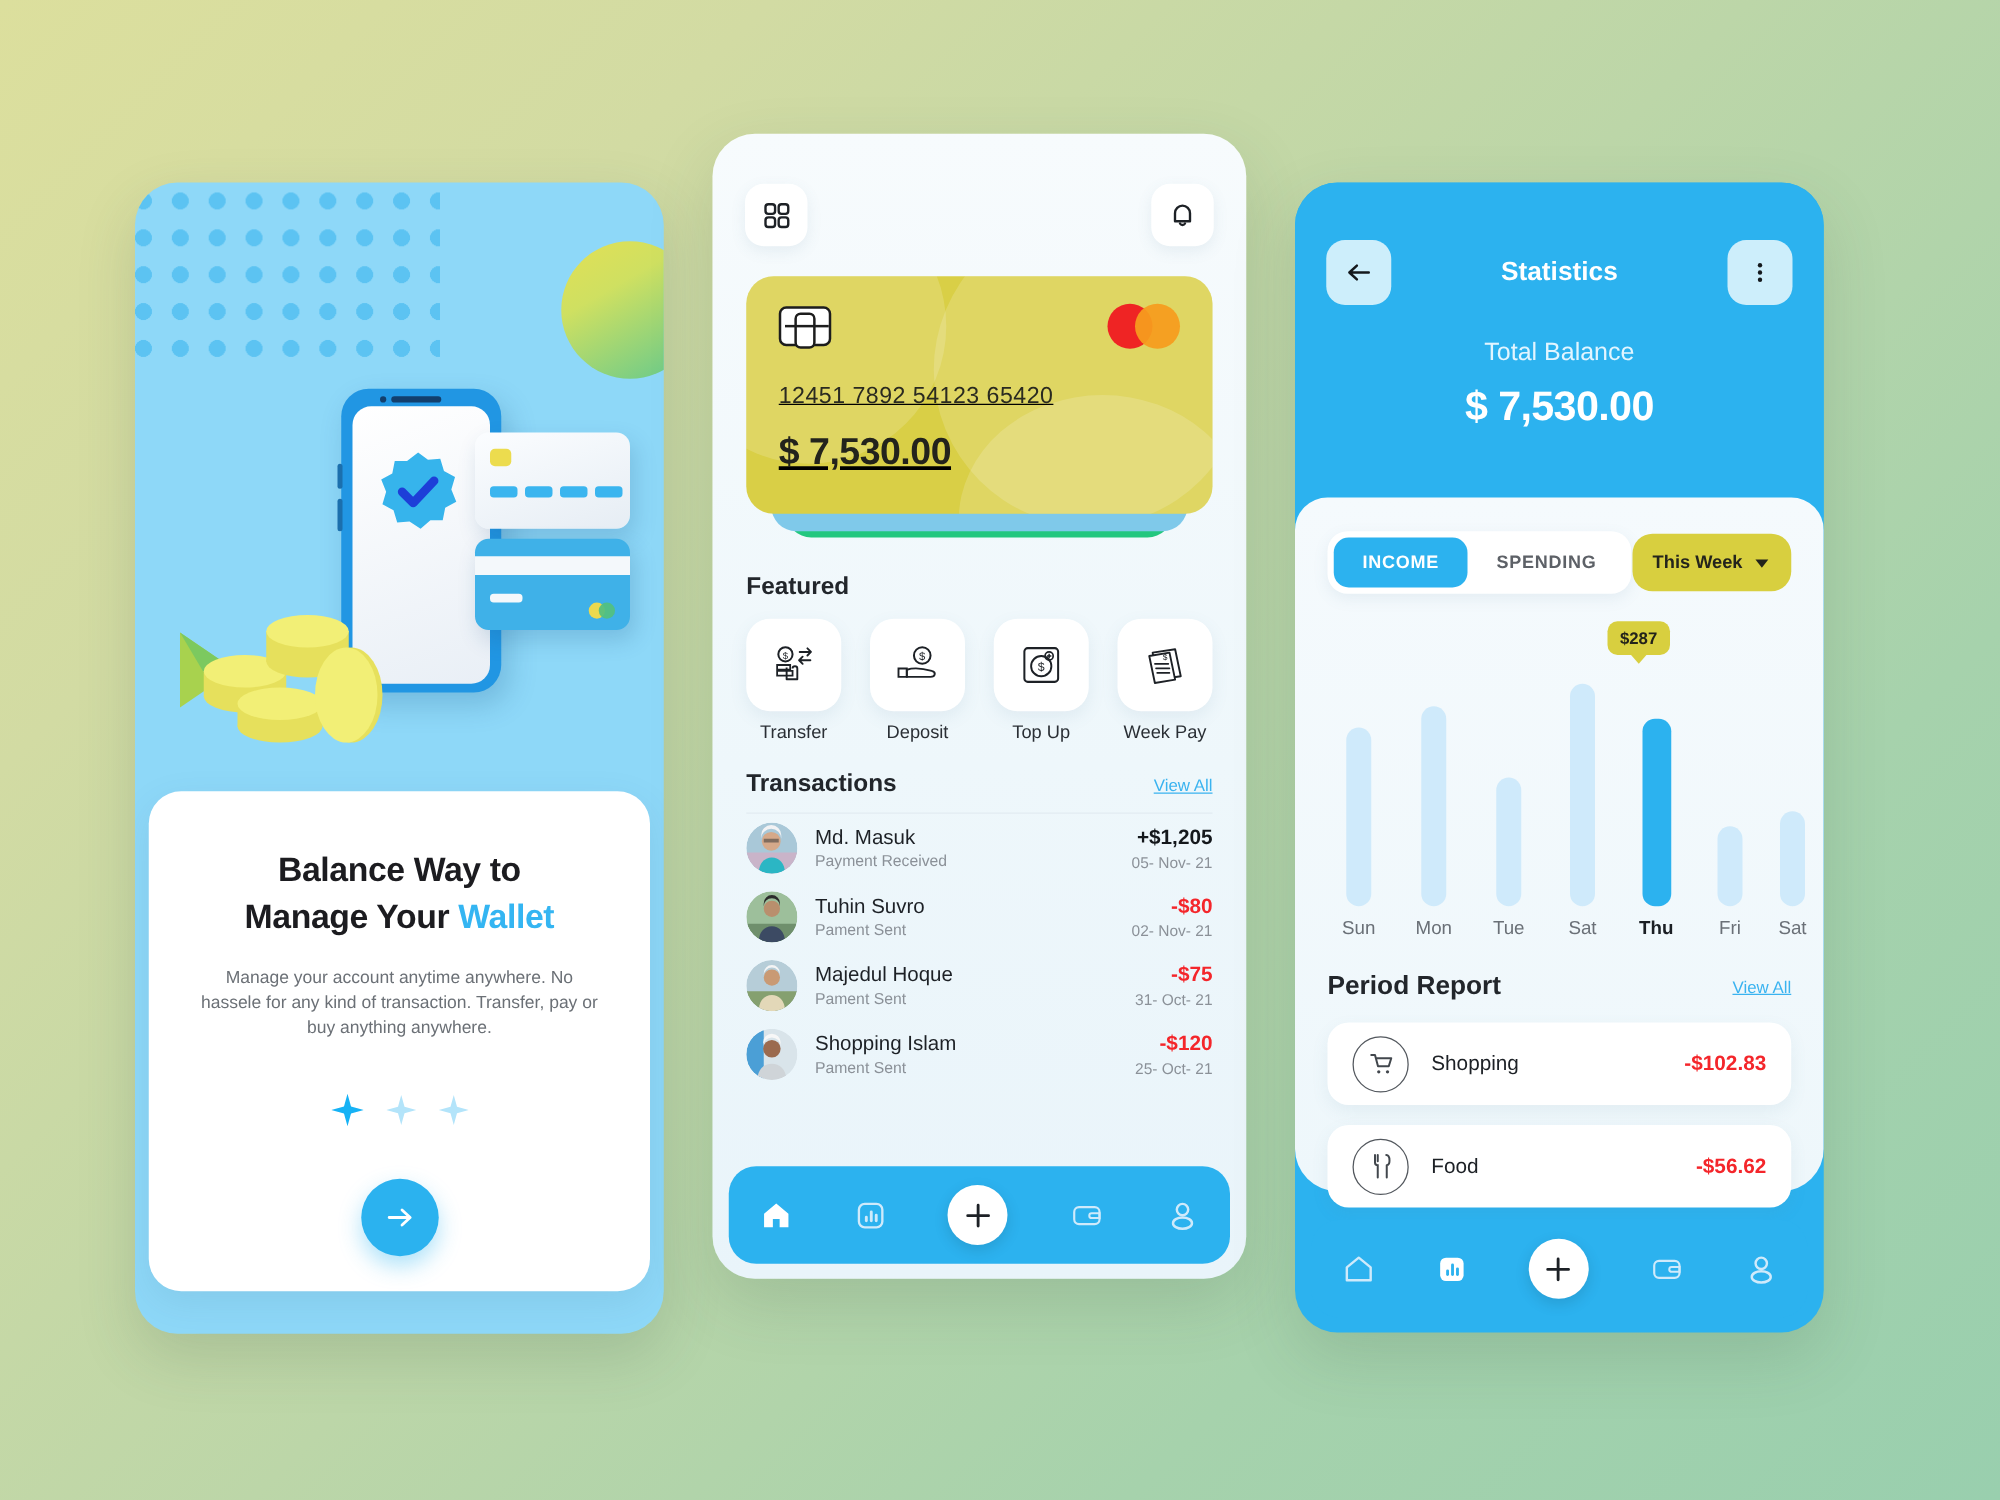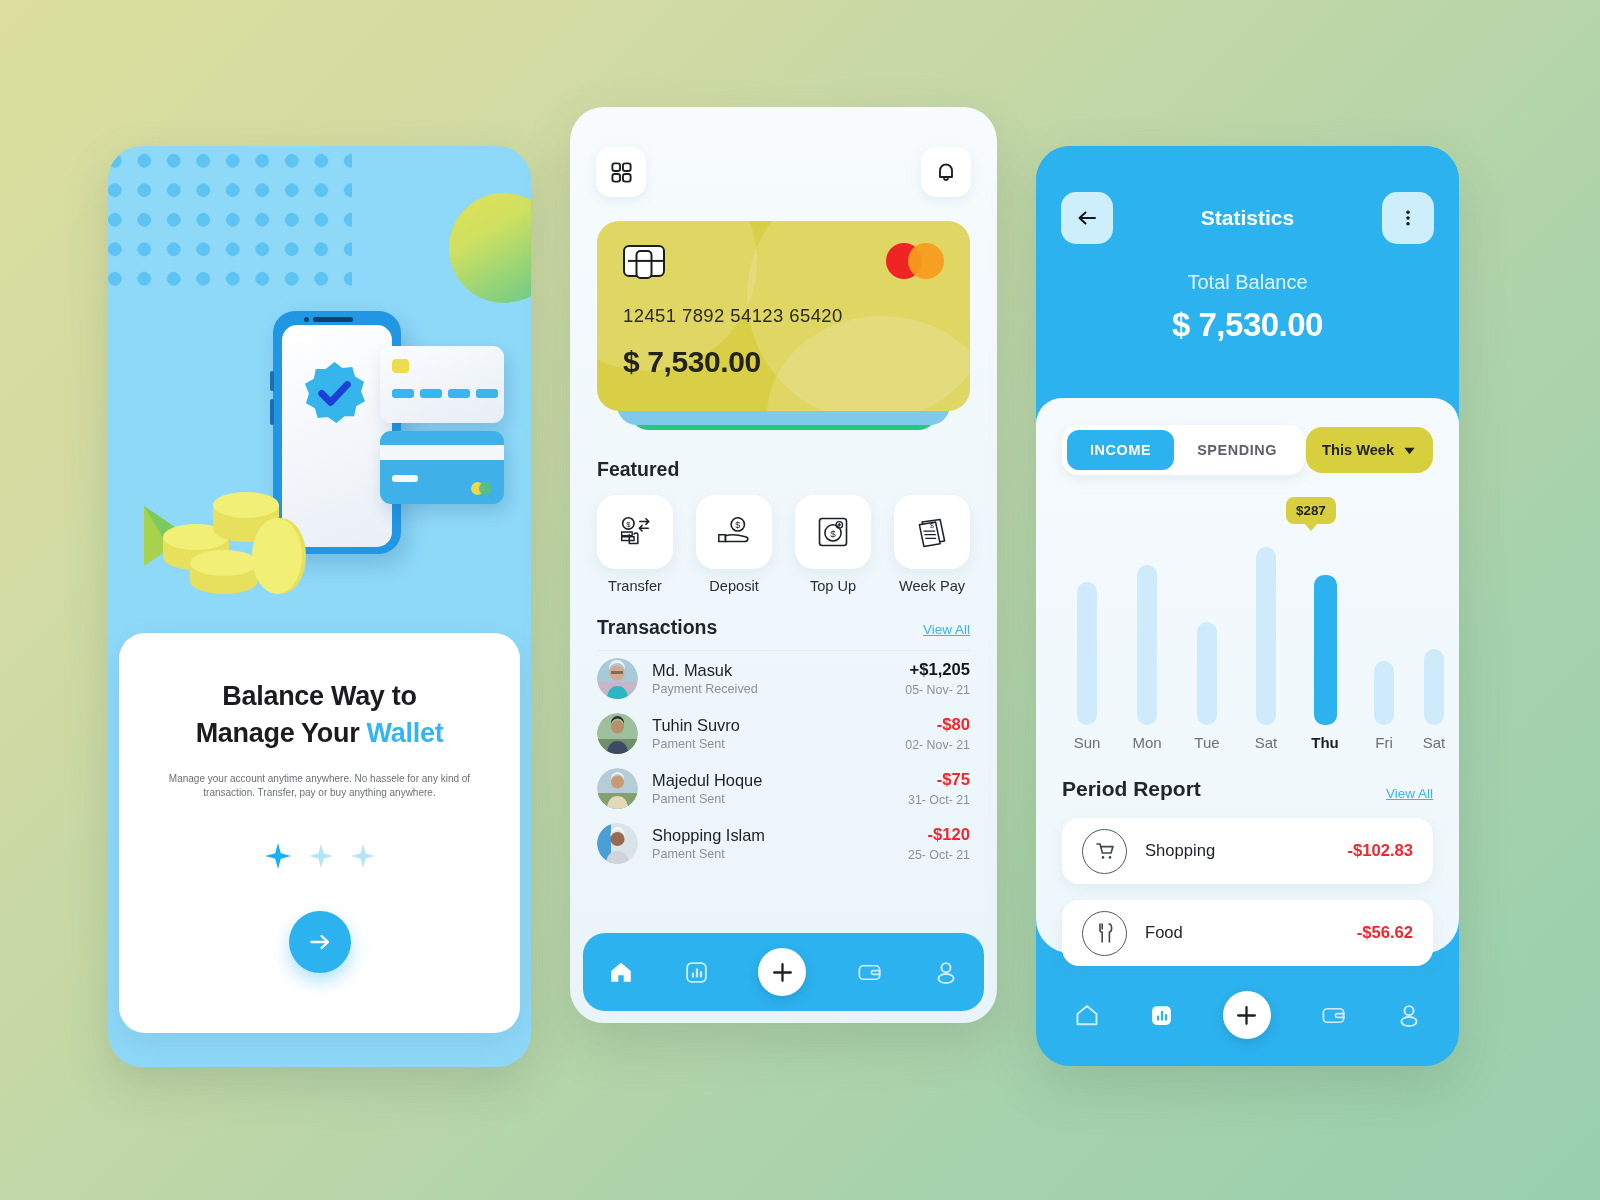--- a/index.html
+++ b/index.html
@@ -49,21 +49,21 @@
   .card3d-b .mini { position:absolute; left:12px; top:44px; width:26px;height:7px;background:#f4f8fb;border-radius:3px;}
   .card3d-b .mc1 { position:absolute; right:20px; bottom:9px; width:13px;height:13px;border-radius:50%;background:#ecd94e;}
   .card3d-b .mc2 { position:absolute; right:12px; bottom:9px; width:13px;height:13px;border-radius:50%;background:#53c07e;opacity:.92;}
 
   .card1-white {
     position:absolute; left:11px; top:487px; width:401px; height:400px;
     background:#fff; border-radius:26px; box-shadow:0 10px 30px rgba(50,90,120,.10);
   }
   .h1a { font-size:27px; font-weight:bold; color:#1c1c20; text-align:center; letter-spacing:-.3px;}
   .h1a .accent { color:#34b5f2; }
-  .p1 { font-size:10px; line-height:1.42; color:#6b7076; text-align:center; }
+  .p1 { font-size:14px; line-height:1.42; color:#6b7076; text-align:center; }
   .sparkrow { display:flex; justify-content:center; gap:18px; align-items:center; }
   .arrowbtn { width:62px;height:62px;border-radius:50%;background:#2bb2ef;
      display:flex;align-items:center;justify-content:center;
      box-shadow:0 8px 18px rgba(43,178,239,.38); }
 
   
   #screen2 {
     left:570px; top:107px; width:427px; height:916px;
     background:linear-gradient(180deg,#f7fbfd 0%,#eef7fb 55%,#e9f4fa 100%);
     box-shadow:0 20px 50px rgba(60,90,70,.17);
@@ -259,21 +259,21 @@
   </div>
 
   <div style="padding:24px 27px 0;">
     <div class="stackwrap">
       <div class="stk green"></div>
       <div class="stk blue"></div>
       <div class="ycard">
         <div class="blob" style="left:-60px;top:-70px;width:220px;height:220px;"></div>
         <div class="blob" style="left:150px;top:-50px;width:250px;height:250px;"></div>
         <div class="blob" style="left:170px;top:95px;width:230px;height:200px;"></div>
-        <div style="position:relative;padding:22px 26px;">
+        <div style="position:relative;padding:22px 26px;text-decoration:underline;">
           <div style="display:flex;justify-content:space-between;align-items:center;">
             <div class="chipico"></div>
             <div class="mc">
                 <i class="r"></i>
                 <i class="o"></i>
               </div>
           </div>
           <div class="cardnum" style="margin-top:26px">12451 7892 54123 65420</div>
           <div class="cardamt" style="margin-top:18px">$ 7,530.00</div>
         </div>
@@ -534,21 +534,21 @@
         <div class="daylbl" style="left:63px">Mon</div>
         <div class="daylbl" style="left:123px">Tue</div>
         <div class="daylbl" style="left:182px">Sat</div>
         <div class="daylbl on" style="left:241px">Thu</div>
         <div class="daylbl" style="left:300px">Fri</div>
         <div class="daylbl" style="left:350px">Sat</div>
       </div>
     </div>
 
     <div style="padding:52px 26px 0;">
-      <div style="display:flex;justify-content:space-between;align-items:flex-end;gap:20px;">
+      <div style="display:flex;justify-content:space-between;align-items:center;gap:20px;">
         <div class="sect-title" style="font-size:21px">Period Report</div>
         <div class="viewall">View All</div>
       </div>
 
       <div class="prow" style="margin-top:17px">
         <div class="pcircle">
           <svg width="24" height="24" viewBox="0 0 24 24">
             <path d="M4 5 h3 l2.4 9 h8.6 l2 -6.4 h-12" fill="none" stroke="#42474d" stroke-width="1.6" stroke-linejoin="round" stroke-linecap="round"></path>
             <circle cx="10" cy="18.4" r="1.3" fill="#42474d"></circle>
               <circle cx="17" cy="18.4" r="1.3" fill="#42474d"></circle>

